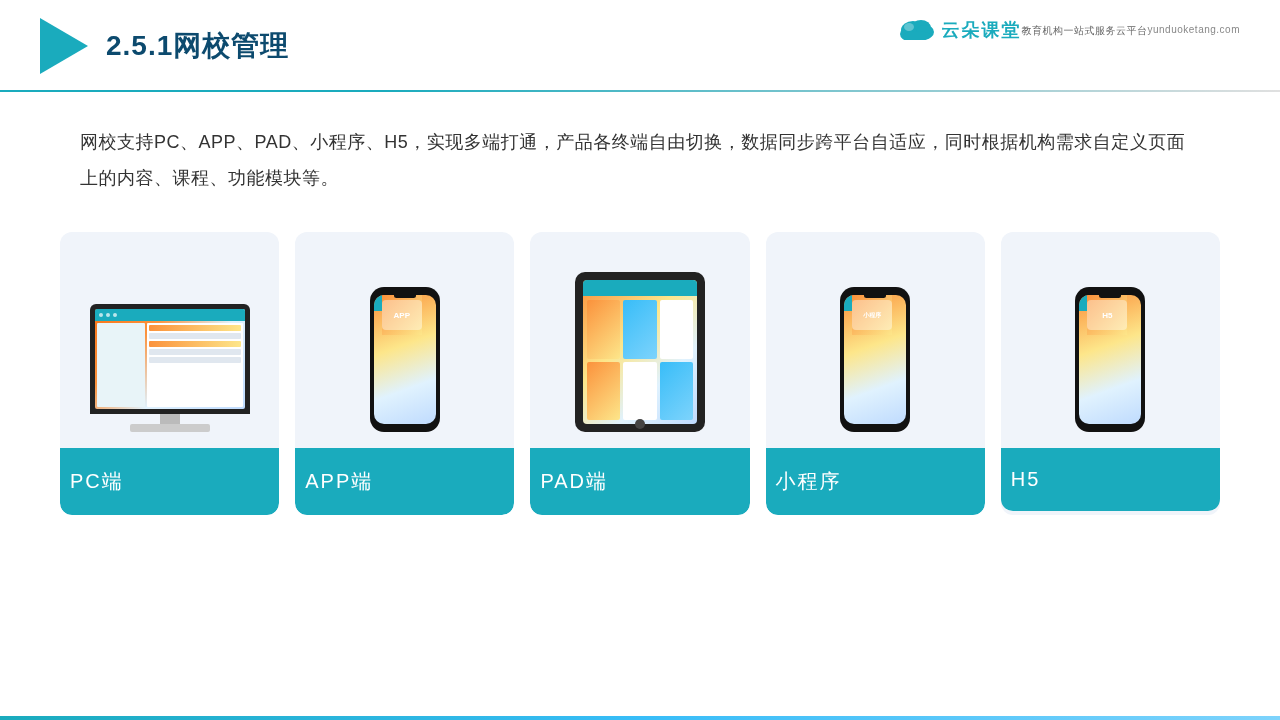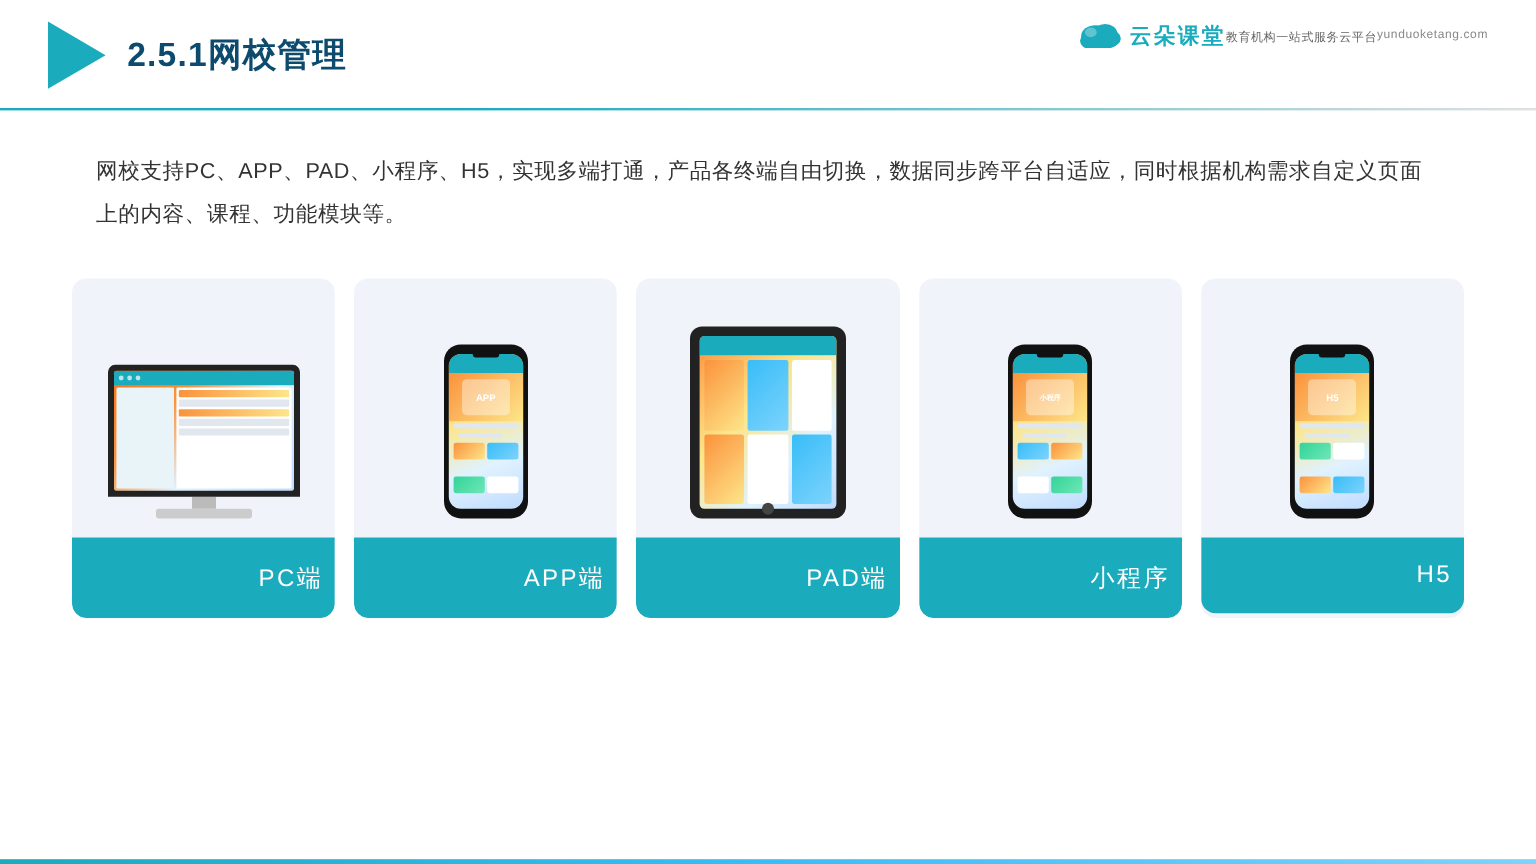--- a/index.html
+++ b/index.html
@@ -220,21 +220,21 @@
       top: 6px;
       z-index: 2;
     }
     .phone-screen {
       width: 100%;
       height: 100%;
       background: linear-gradient(160deg, #fb923c 0%, #fde68a 40%, #e0f2fe 70%, #bfdbfe 100%);
       border-radius: 10px;
       overflow: hidden;
       display: flex;
-      flex-direction: column;
+      flex-direction: row;
     }
     .phone-screen-header {
       height: 16px;
       background: #1AABBD;
       display: flex;
       align-items: center;
       padding: 0 4px;
     }
     .phone-screen-img-area {
       height: 40px;
@@ -321,21 +321,21 @@
 
     
     .label-btn {
       width: calc(100% + 20px);
       margin: 16px -10px 0 -10px;
       padding: 20px 10px;
       background: #1AABBD;
       color: #fff;
       font-size: 20px;
       font-weight: 500;
-      text-align: right;
+      text-align: left;
       letter-spacing: 2px;
       border-radius: 0 0 12px 12px;
     }
 
     
     .bottom-accent {
       position: absolute;
       bottom: 0;
       left: 0;
       right: 0;

